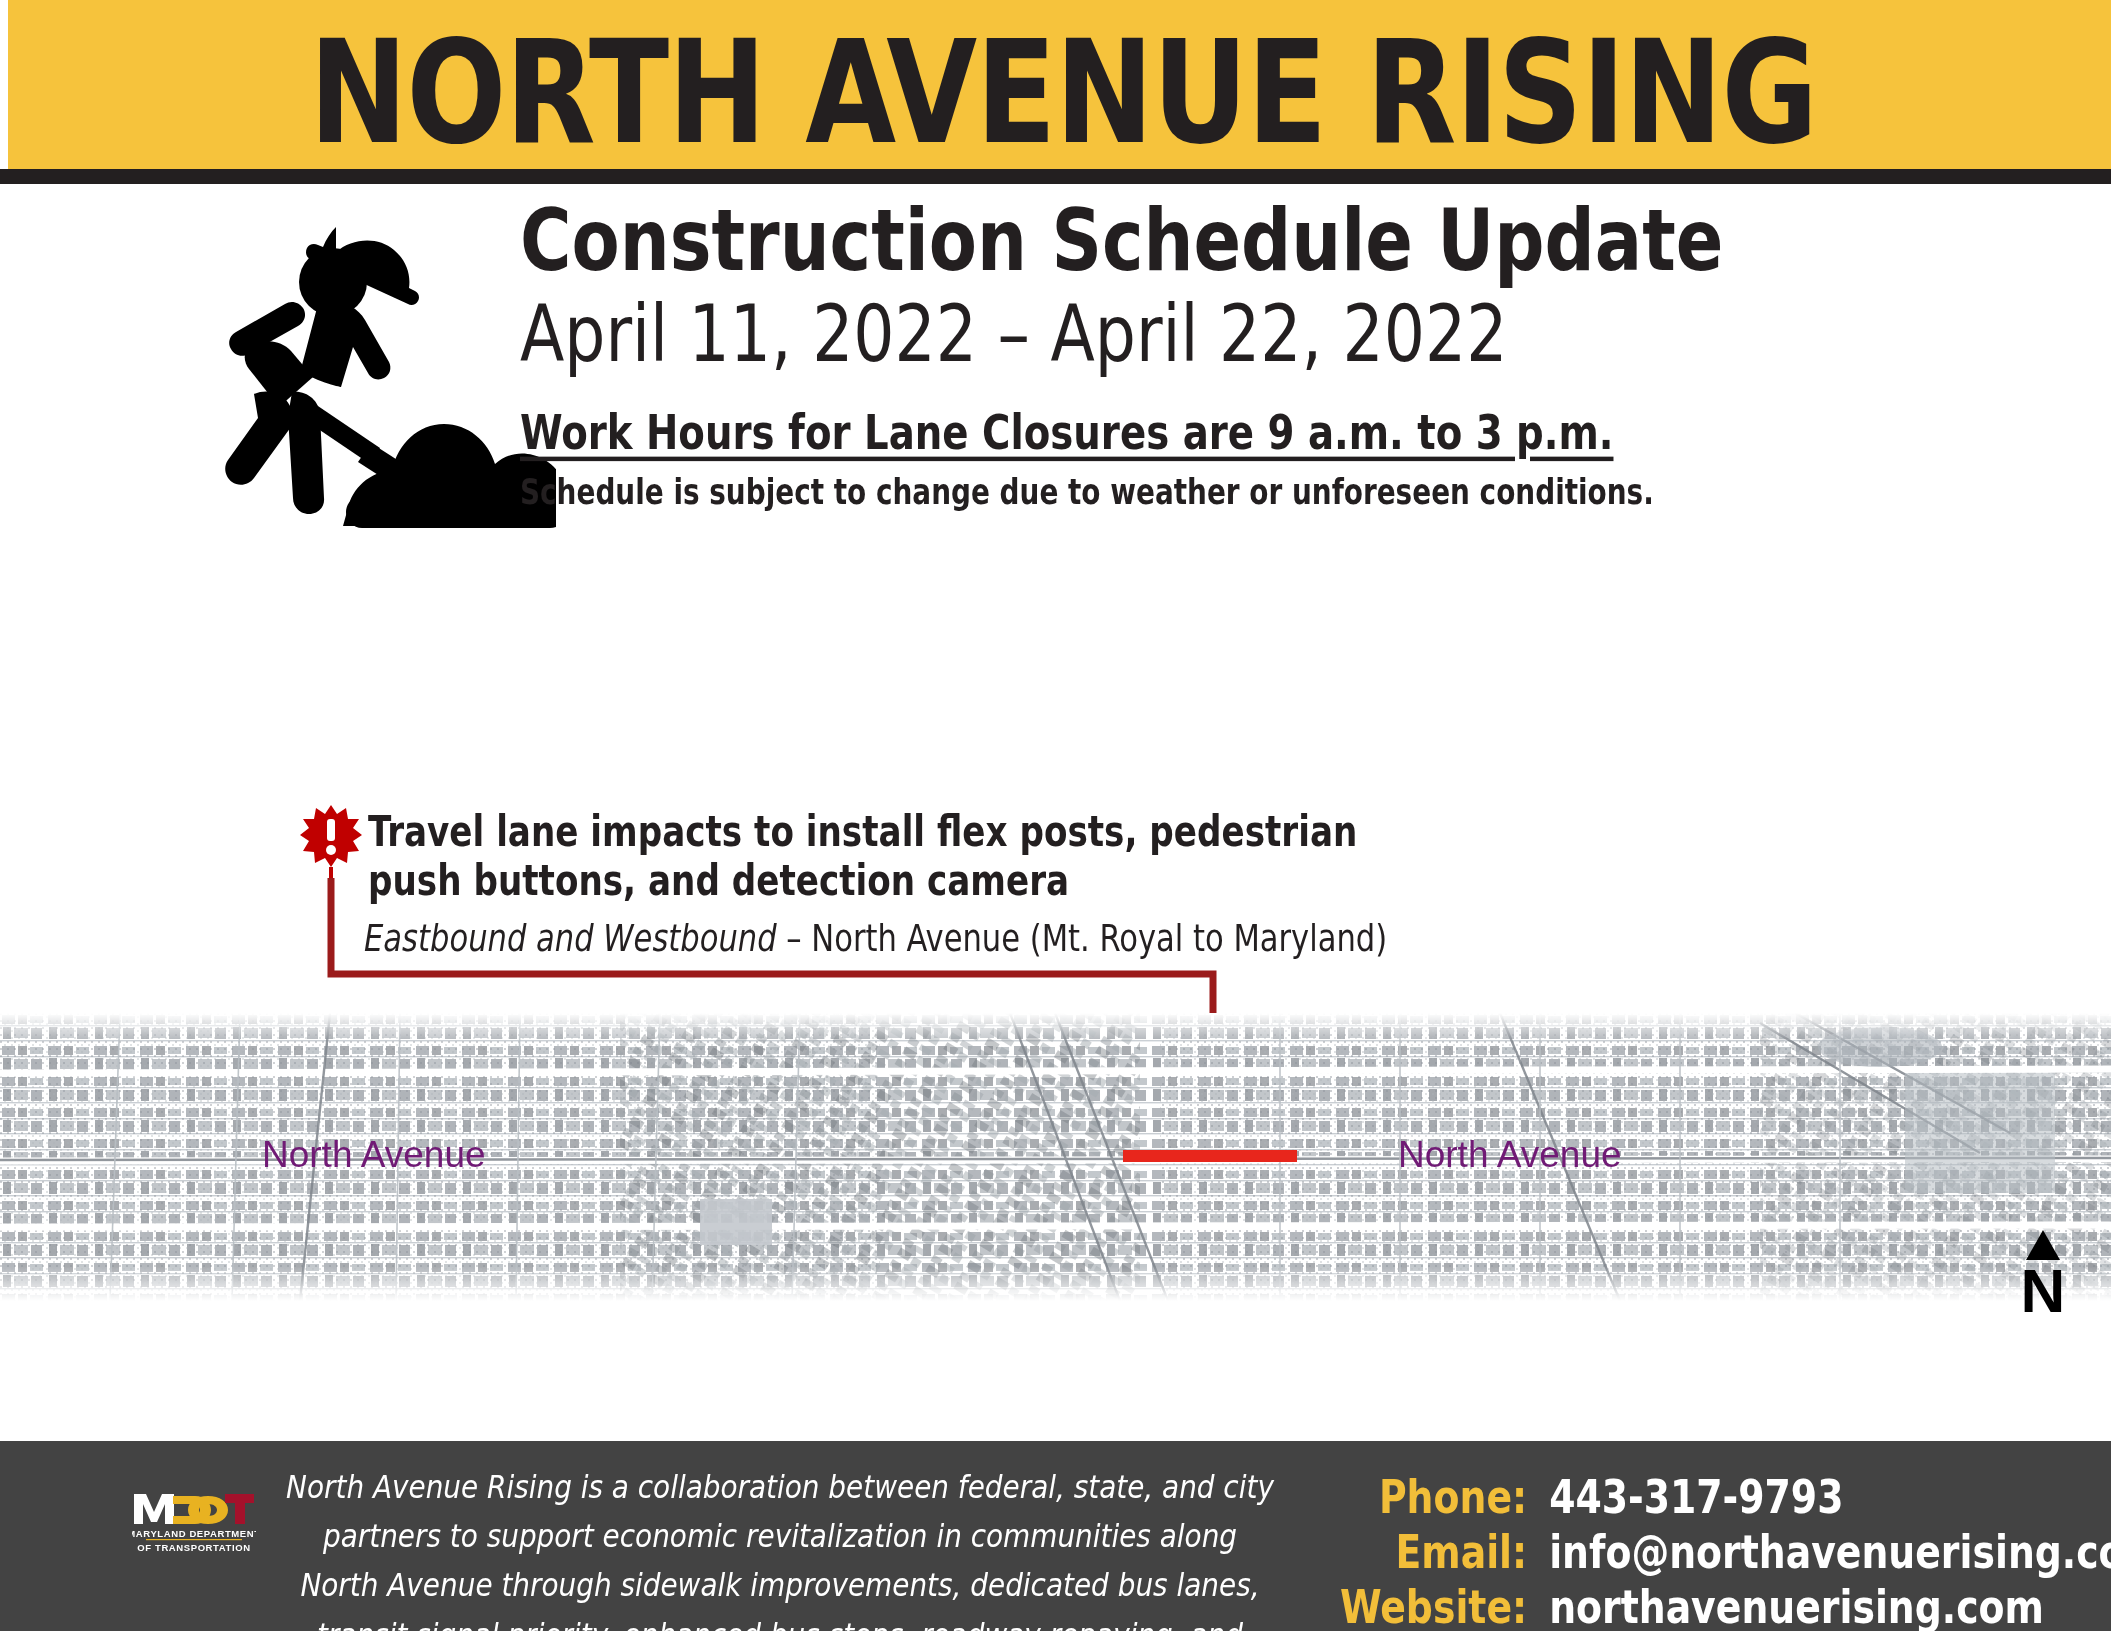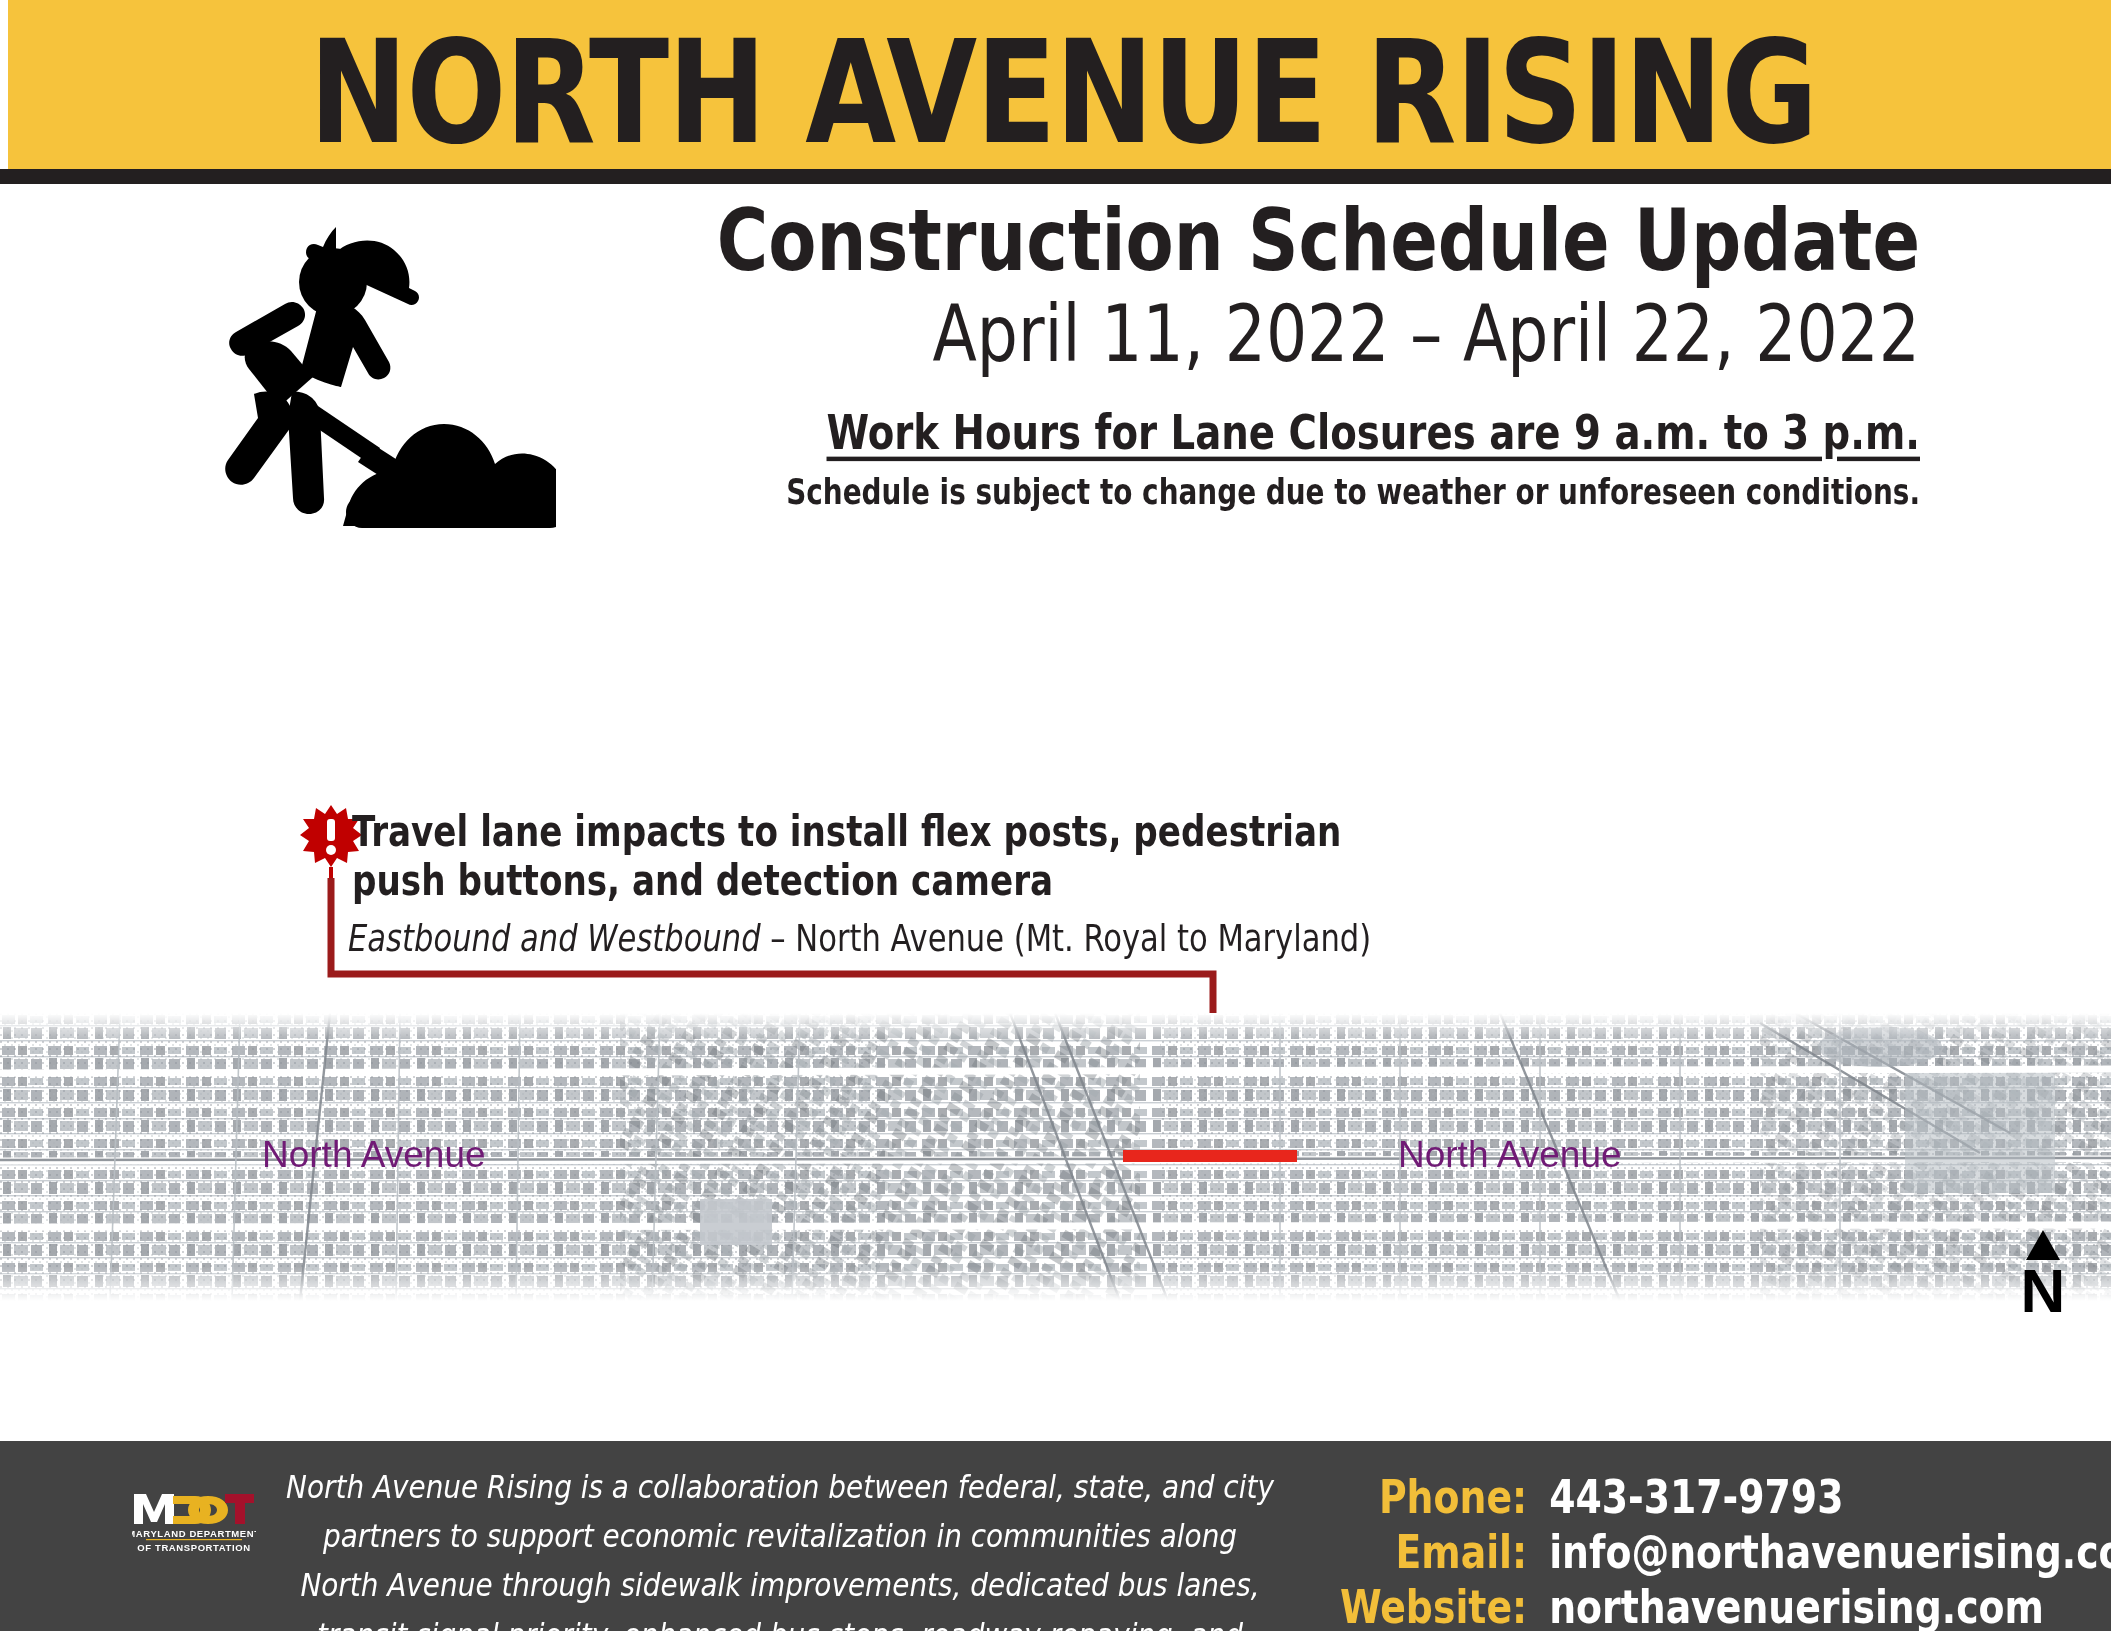--- a/index.html
+++ b/index.html
@@ -32,22 +32,22 @@
   #banner-rule {
     position:absolute; left:0; top:169px; width:2111px; height:15px;
     background:#231f20;
   }
 
   
   #worker-icon {
     position:absolute; left:196px; top:224px; width:360px; height:310px;
   }
   #header-text {
-    position:absolute; left:500px; top:196px; width:1420px;
-    text-align:right;
+    position:absolute; left:520px; top:196px; width:1420px;
+    text-align:left;
   }
   #subject-title {
     font-family:"Liberation Sans Narrow","DejaVu Sans Condensed","Liberation Sans", sans-serif;
     font-weight:bold; font-size:78px; line-height:1.04; color:#231f20;
     transform:scaleY(1.1); transform-origin:top center;
     white-space:nowrap;
   }
   #date-range {
     font-family:"Liberation Sans Narrow","DejaVu Sans Condensed","Liberation Sans", sans-serif;
     font-weight:normal; font-size:72px; line-height:1.1; color:#231f20;
@@ -73,21 +73,21 @@
     white-space:nowrap;
   }
 
   
   #callout {
     position:absolute; left:300px; top:805px; width:1200px;
   }
   #callout-badge {
     position:absolute; left:0px; top:0px; width:62px; height:78px;
   }
-  #callout-body { margin-left:52px; }
+  #callout-body { margin-left:68px; }
   .callout-line {
     font-family:"Liberation Sans Narrow","DejaVu Sans Condensed","Liberation Sans", sans-serif;
     font-weight:bold; font-size:38px; line-height:1.3; color:#231f20;
     transform:scaleY(1.1); transform-origin:left top;
     white-space:nowrap;
   }
   #callout-sub {
     font-family:"Liberation Sans Narrow","DejaVu Sans Condensed","Liberation Sans", sans-serif;
     font-size:34px; line-height:1.3; color:#231f20;
     margin-top:10px; margin-left:-4px;

